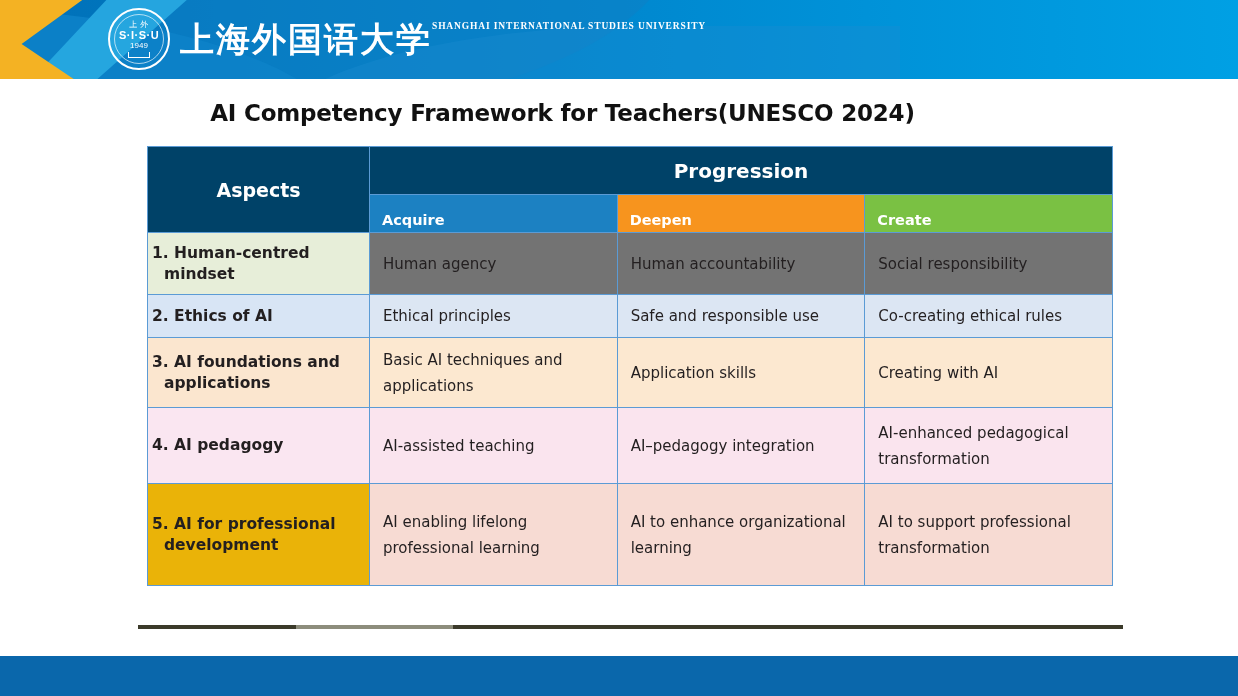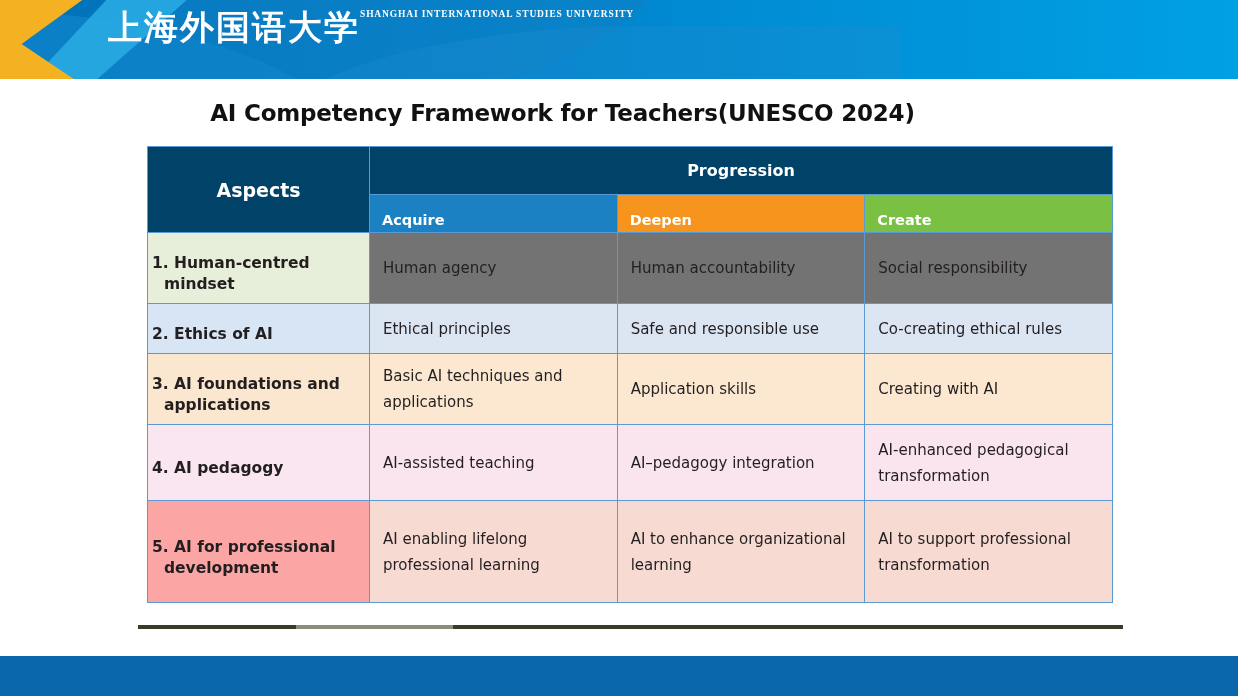--- a/index.html
+++ b/index.html
@@ -161,21 +161,21 @@
     color: #ffffff;
     font-size: 19px;
     font-weight: bold;
     text-align: center;
     width: 222px;
     border: 1px solid #004268;
   }
   .th-progression {
     background: #004268;
     color: #ffffff;
-    font-size: 16px;
+    font-size: 20px;
     font-weight: bold;
     text-align: center;
     height: 48px;
     border: 1px solid #004268;
   }
   .th-acquire, .th-deepen, .th-create {
     color: #ffffff;
     font-size: 14.5px;
     font-weight: bold;
     text-align: left;
@@ -183,42 +183,42 @@
     height: 38px;
   }
   .th-acquire { background: #1c81c2; border-color: #1c81c2; }
   .th-deepen  { background: #f7941e; border-color: #f7941e; }
   .th-create  { background: #7ac143; border-color: #7ac143; }
 
   td.aspect {
     font-size: 15.5px;
     font-weight: bold;
     color: #231f20;
-    padding: 20px 10px 8px 16px;
+    padding: 8px 10px 8px 16px;
     text-indent: -12px;
     line-height: 21px;
   }
   td.cell {
     font-size: 15px;
     color: #231f20;
     padding: 8px 10px 8px 13px;
     line-height: 26px;
   }
 
   .r1 td { background: #737373; }
   .r2 td { background: #dce6f3; }
   .r3 td { background: #fce8d0; }
   .r4 td { background: #fae4ee; }
   .r5 td { background: #f7dbd3; }
 
   .r1 .aspect { background: #e7eed9; }
   .r2 .aspect { background: #d8e5f5; }
   .r3 .aspect { background: #fbe6cf; }
   .r4 .aspect { background: #fae6f1; }
-  .r5 .aspect { background: #fca5a5; margin-left: 24px; }
+  .r5 .aspect { background: #eab308; margin-left: 24px; }
 
   .row-h1 td { height: 62px; }
   .row-h2 td { height: 40px; margin-left: 48px; }
   .row-h3 td { height: 70px; }
   .row-h4 td { height: 76px; }
   .row-h5 td { height: 102px; }
 
   
   .underline-rule {
     position: absolute;
@@ -245,20 +245,26 @@
 <div class="slide">
 
   <div class="banner">
     <div class="banner-shape-curve2"></div>
     <div class="banner-shape-curve3"></div>
     <div class="banner-shape-curve1"></div>
     <div class="banner-shape-lightblue"></div>
     <div class="banner-shape-orange"></div>
 
     <div class="logo-wrap">
+      <div class="logo-seal">
+        <span class="seal-top">上 外</span>
+        <span class="seal-mid">S·I·S·U</span>
+        <span class="seal-year">1949</span>
+        <span class="seal-book"></span>
+      </div>
       <div class="logo-text-block">
         <div class="logo-cn">上海外国语大学</div>
         <div class="logo-en">SHANGHAI INTERNATIONAL STUDIES UNIVERSITY</div>
       </div>
     </div>
   </div>
 
   <div class="slide-title">AI Competency Framework for Teachers(UNESCO 2024)</div>
 
   <div class="table-wrap">

